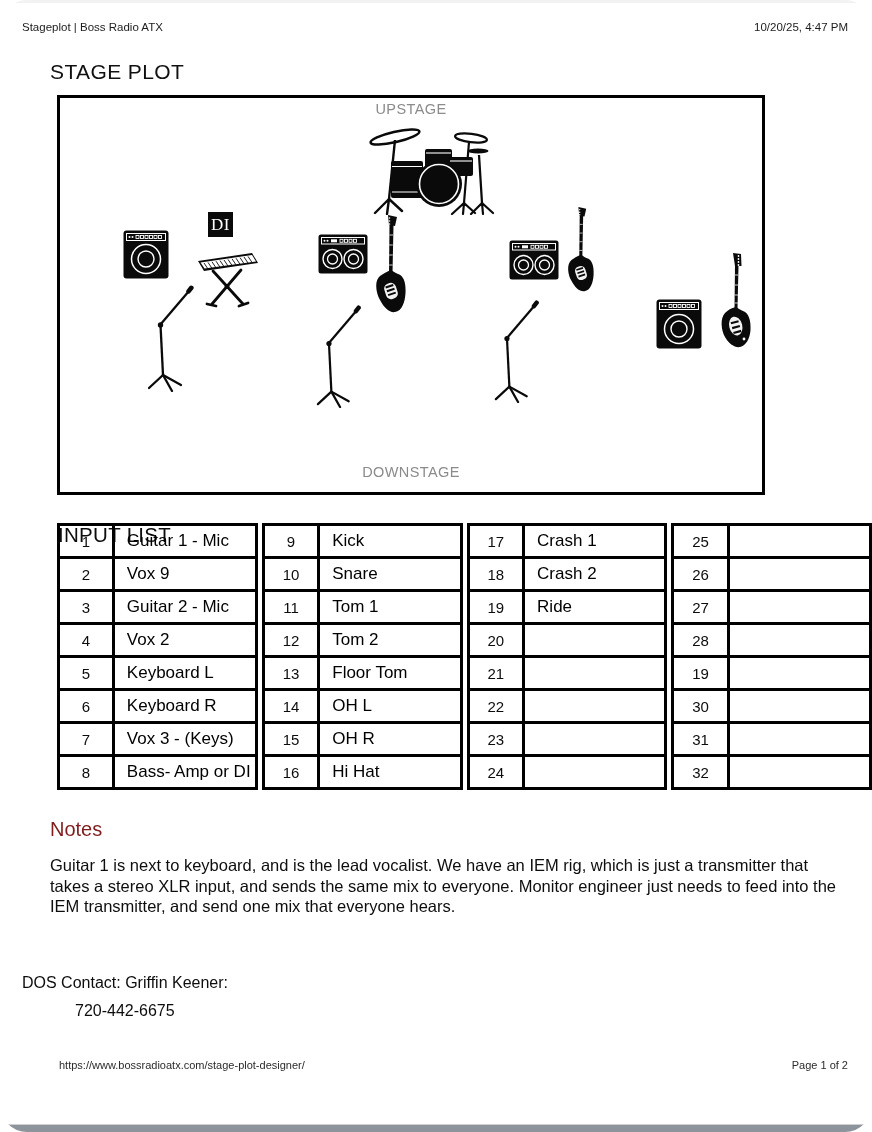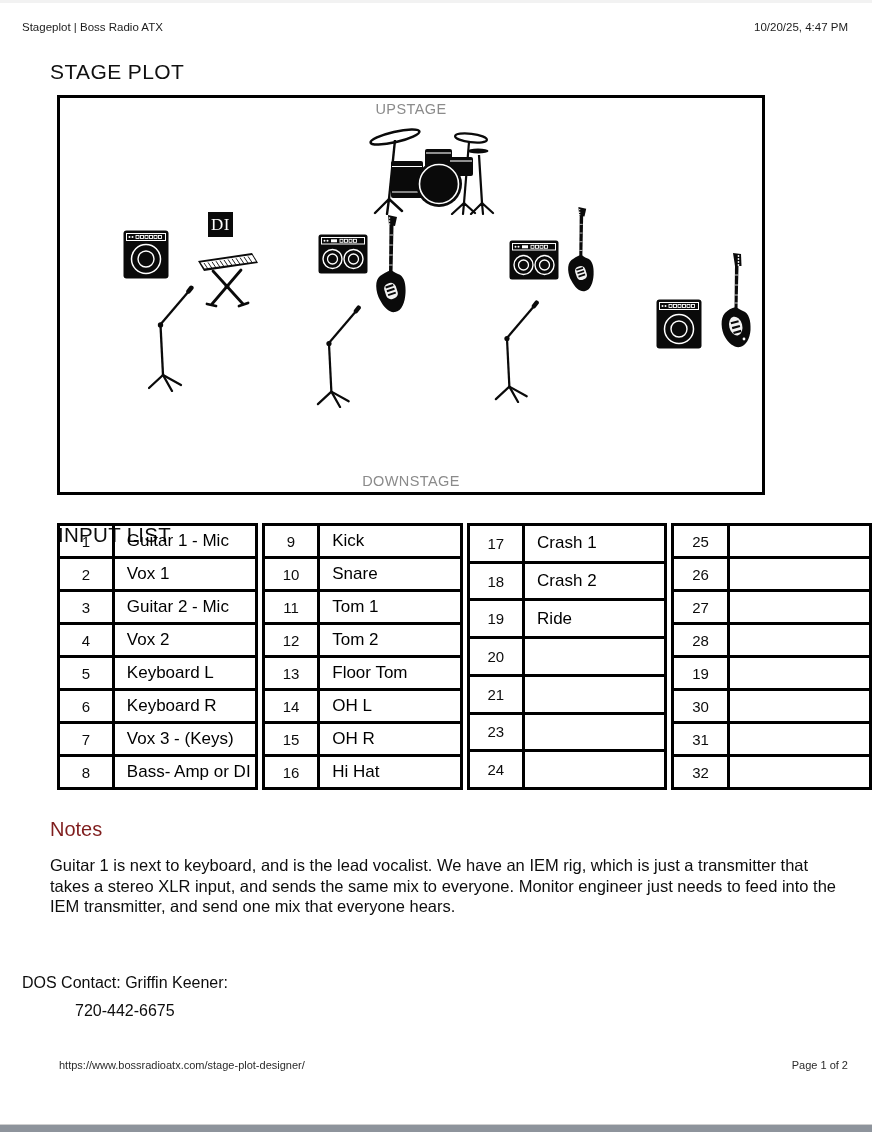--- a/index.html
+++ b/index.html
@@ -1,29 +1,29 @@
 <!DOCTYPE html>
 <html><head>
 <meta charset="utf-8">
 <style>
   html,body{margin:0;padding:0;background:#fff;}
   .page{
     position:relative;width:872px;height:1132px;background:#ffffff;
-    font-family:"Liberation Sans",sans-serif;color:#111;overflow:hidden;
+    font-family:"Liberation Sans",sans-serif;color:#111;overflow:hidden;border-radius:27px;
   }
   .top-strip{position:absolute;top:0;left:0;width:100%;height:3px;background:#f2f2f2;}
   .hdr{position:absolute;top:21px;font-size:11.5px;color:#1c1c1c;}
   .hdr-left{left:22px;}
   .hdr-right{right:24px;text-align:right;}
   .page-title{position:absolute;left:50px;top:60px;font-size:21px;letter-spacing:.4px;color:#101010;}
 
   .stage-box{position:absolute;left:57px;top:95px;width:708px;height:400px;border:3px solid #000;box-sizing:border-box;background:#fff;}
   .stage-label{position:absolute;left:0;width:100%;text-align:center;color:#8b8b8b;font-size:14.5px;letter-spacing:.4px;}
   .upstage{top:3px;}
-  .downstage{bottom:3px;margin-top:24px;}
+  .downstage{bottom:12px;margin-top:24px;}
   .stage-item{position:absolute;}
   .stage-item svg{display:block;width:100%;height:100%;}
   .di-box{
     position:absolute;left:148px;top:114px;width:25px;height:25px;background:#0a0a0a;
     color:#fff;font-family:"Liberation Serif",serif;font-size:17px;
     display:flex;align-items:center;justify-content:center;letter-spacing:.5px;
   }
 
   .il-title{position:absolute;left:58px;top:523px;font-size:20.5px;letter-spacing:.3px;color:#0d0d0d;}
   .il-wrap{position:absolute;left:57px;top:523px;display:flex;gap:4px;}
@@ -294,21 +294,21 @@
 
   <div class="il-wrap">
     <table class="il">
       <tbody>
           <tr>
             <td class="num">1</td>
             <td class="lbl">Guitar 1 - Mic</td>
           </tr>
       <tr>
             <td class="num">2</td>
-            <td class="lbl">Vox 1</td>
+            <td class="lbl">Vox 9</td>
           </tr>
       <tr>
             <td class="num">3</td>
             <td class="lbl">Guitar 2 - Mic</td>
           </tr>
       <tr>
             <td class="num">4</td>
             <td class="lbl">Vox 2</td>
           </tr>
       <tr>
@@ -381,20 +381,24 @@
           </tr>
       <tr>
             <td class="num">20</td>
             <td class="lbl"></td>
           </tr>
       <tr>
             <td class="num">21</td>
             <td class="lbl"></td>
           </tr>
       <tr>
+            <td class="num">22</td>
+            <td class="lbl"></td>
+          </tr>
+      <tr>
             <td class="num">23</td>
             <td class="lbl"></td>
           </tr>
       <tr>
             <td class="num">24</td>
             <td class="lbl"></td>
           </tr>
     </tbody>
       </table>
     <table class="il">

